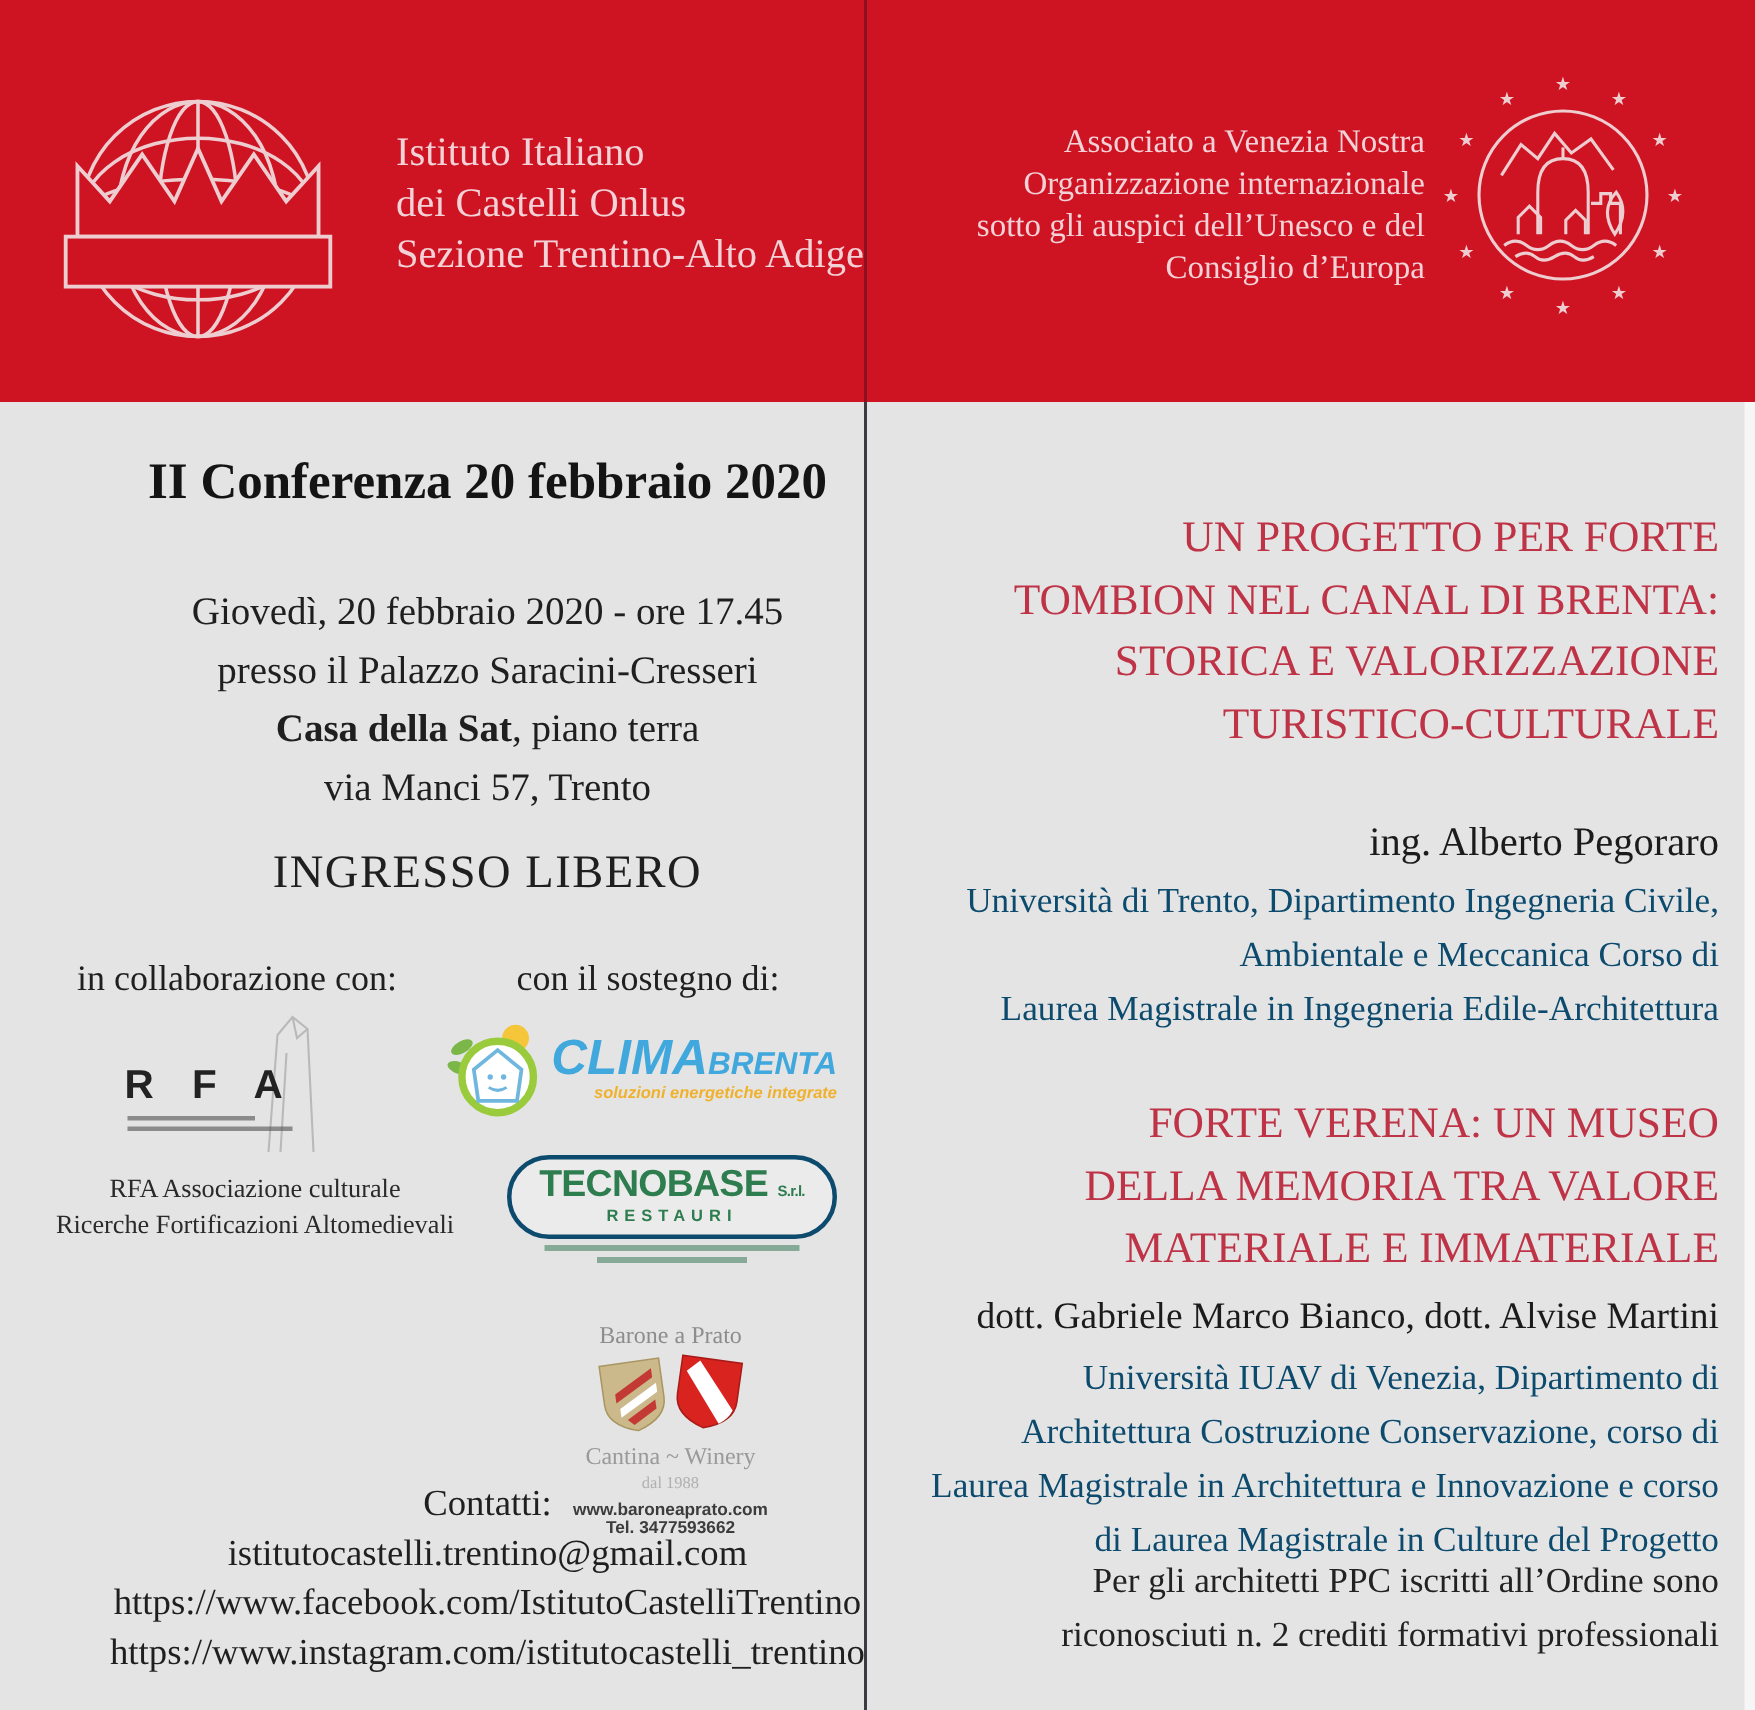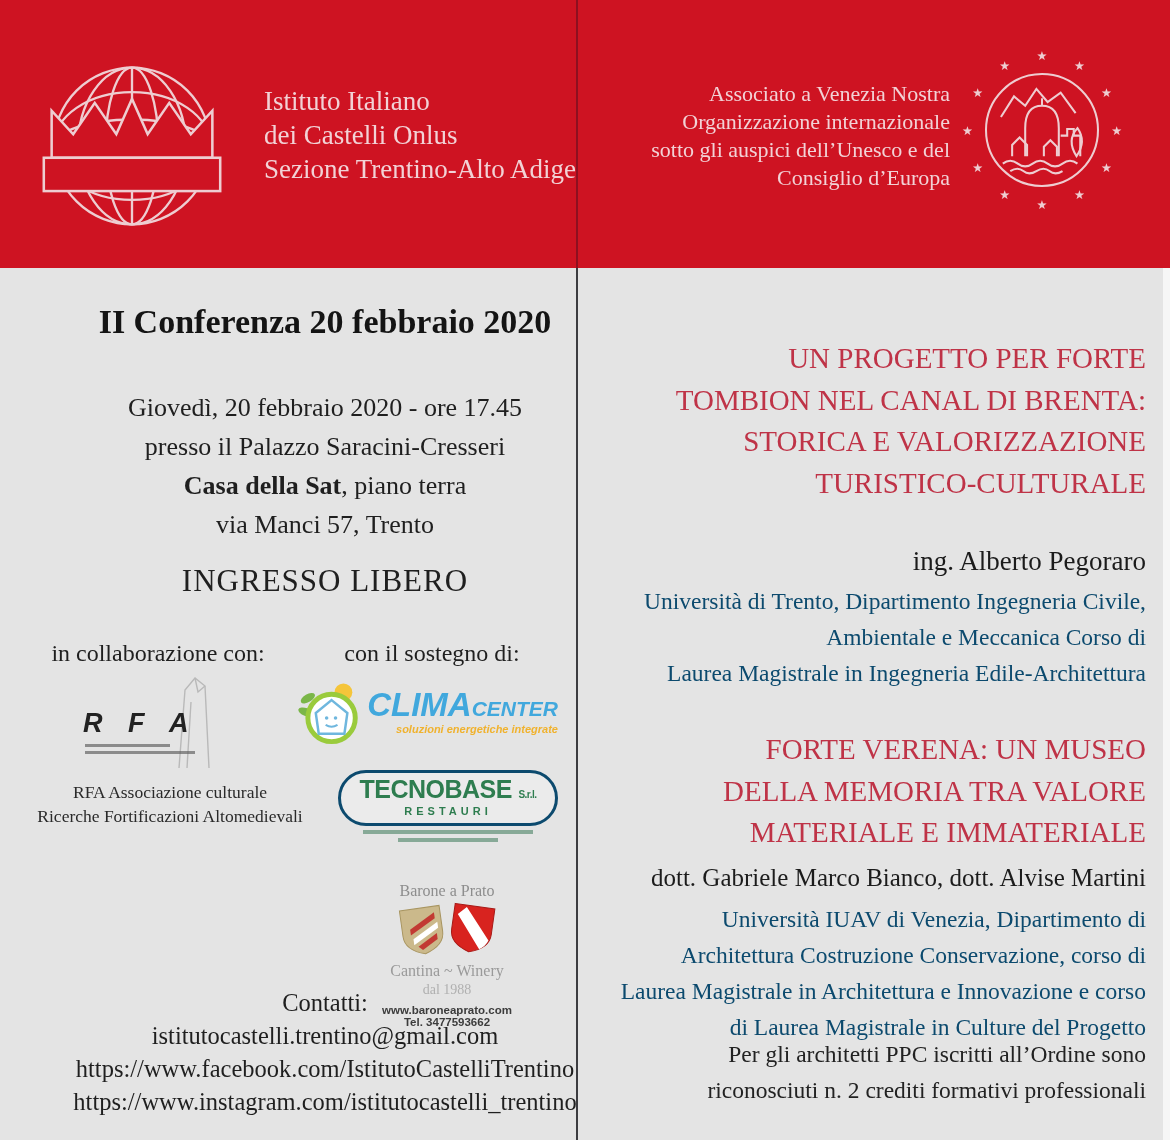--- a/index.html
+++ b/index.html
@@ -37,42 +37,42 @@
   .europa-logo{position:absolute;left:958px;top:46px;}
 
   
   .lp{position:absolute;left:0;width:650px;text-align:center;}
   .conf-title{top:303px;font-size:34px;font-weight:bold;color:#141414;}
   .date-block{top:388px;font-size:26px;line-height:39px;}
   .ingresso{top:563px;font-size:31px;letter-spacing:1px;}
   .collab-label{position:absolute;left:28px;top:640px;width:260px;text-align:center;font-size:24px;}
   .support-label{position:absolute;left:312px;top:640px;width:240px;text-align:center;font-size:24px;}
 
-  .rfa-logo{position:absolute;left:55px;top:672px;width:210px;height:100px;text-align:left;font-style:italic;}
+  .rfa-logo{position:absolute;left:55px;top:672px;width:210px;height:100px;text-align:left;}
   .rfa-letters{position:absolute;left:28px;top:36px;font-size:27px;font-weight:bold;letter-spacing:9px;color:#222;font-family:"Liberation Sans",sans-serif;}
   .rfa-microbar{position:absolute;height:3px;background:#5a5a5a;opacity:.65;}
   .rfa-caption{top:780px;font-size:17.5px;line-height:24px;color:#2a2a2a;}
 
   .clima-logo{position:absolute;left:298px;top:680px;width:260px;display:flex;align-items:flex-start;text-align:left;}
   .clima-text{margin-left:4px;margin-top:8px;font-family:"Liberation Sans",sans-serif;font-style:italic;line-height:1;}
   .clima-main{font-size:33px;font-weight:bold;color:#41a8dd;}
   .clima-sub{font-size:21px;font-weight:bold;color:#41a8dd;}
   .clima-tag{font-size:11px;font-weight:bold;color:#f0b22e;text-align:right;margin-top:3px;}
 
   .tecno-logo{position:absolute;left:338px;top:770px;width:220px;text-align:center;font-family:"Liberation Sans",sans-serif;}
   .tecno-box{border:3px solid #0c4a6e;border-radius:28px;padding:4px 8px 6px 8px;background:rgba(255,255,255,.25);}
   .tecno-name{font-size:25px;font-weight:bold;color:#2e7d4f;letter-spacing:-.5px;line-height:1;}
   .tecno-suffix{font-size:10px;font-weight:bold;color:#2e7d4f;}
   .tecno-line2{font-size:11px;font-weight:bold;color:#2e7d4f;letter-spacing:4px;margin-top:3px;}
   .tecno-bar{height:4px;background:#6f9a83;opacity:.8;margin:4px auto 0 auto;}
 
   .barone{position:absolute;left:352px;top:882px;width:190px;text-align:center;}
   .barone-title{font-size:16px;color:#8d8d8d;}
   .barone-sub{font-size:16px;color:#9a9a9a;margin-top:2px;}
-  .barone-since{font-size:14px;color:#b0b0b0;margin-top:2px;}
+  .barone-since{font-size:11px;color:#b0b0b0;margin-top:2px;}
   .barone-web{font-size:11.5px;font-weight:bold;color:#3c3c3c;margin-top:6px;font-family:"Liberation Sans",sans-serif;}
   .barone-tel{font-size:11.5px;font-weight:bold;color:#3c3c3c;font-family:"Liberation Sans",sans-serif;}
 
   .contacts{top:986px;font-size:24.5px;line-height:33px;}
 
   
   .rp{position:absolute;left:584px;width:562px;text-align:right;}
   .talk-title{font-size:29px;line-height:41.5px;color:#bf3347;}
   .talk1-title{top:338px;}
   .speaker{color:#1b1b1b;}
@@ -195,21 +195,21 @@
       <circle cx="46" cy="12" r="9" fill="#f5c53a"></circle>
       <ellipse cx="10" cy="18" rx="8" ry="4" fill="#7ab648" transform="rotate(-30 10 18)"></ellipse>
       <ellipse cx="8" cy="32" rx="8" ry="4" fill="#7ab648" transform="rotate(20 8 32)"></ellipse>
       <circle cx="34" cy="38" r="24" fill="#ffffff" stroke="#9acb3c" stroke-width="5"></circle>
       <polygon points="34,20 50,33 47,54 21,54 18,33" fill="#ffffff" stroke="#6fb7de" stroke-width="2.5"></polygon>
       <circle cx="29" cy="38" r="1.8" fill="#6fb7de"></circle>
       <circle cx="38" cy="38" r="1.8" fill="#6fb7de"></circle>
       <path d="M28,45 q6,4 12,0" fill="none" stroke="#6fb7de" stroke-width="2"></path>
     </svg>
     <div class="clima-text">
-      <span class="clima-main">CLIMA</span><span class="clima-sub">CENTER</span>
+      <span class="clima-main">CLIMA</span><span class="clima-sub">BRENTA</span>
       <div class="clima-tag">soluzioni energetiche integrate</div>
     </div>
   </div>
 
   <div class="tecno-logo">
     <div class="tecno-box">
       <div class="tecno-name"><span>TECNOBASE</span> <span class="tecno-suffix">S.r.l.</span></div>
       <div class="tecno-line2">RESTAURI</div>
     </div>
     <div class="tecno-bar" style="width:170px;"></div>

